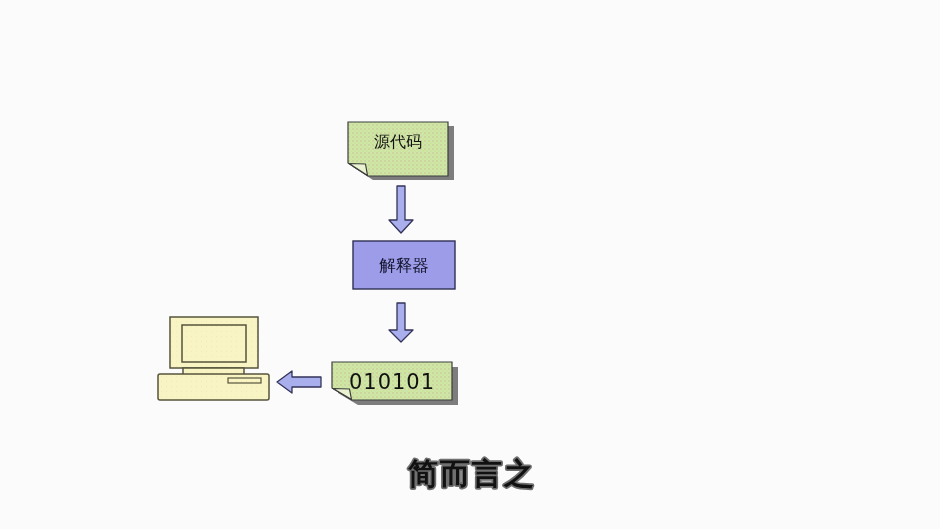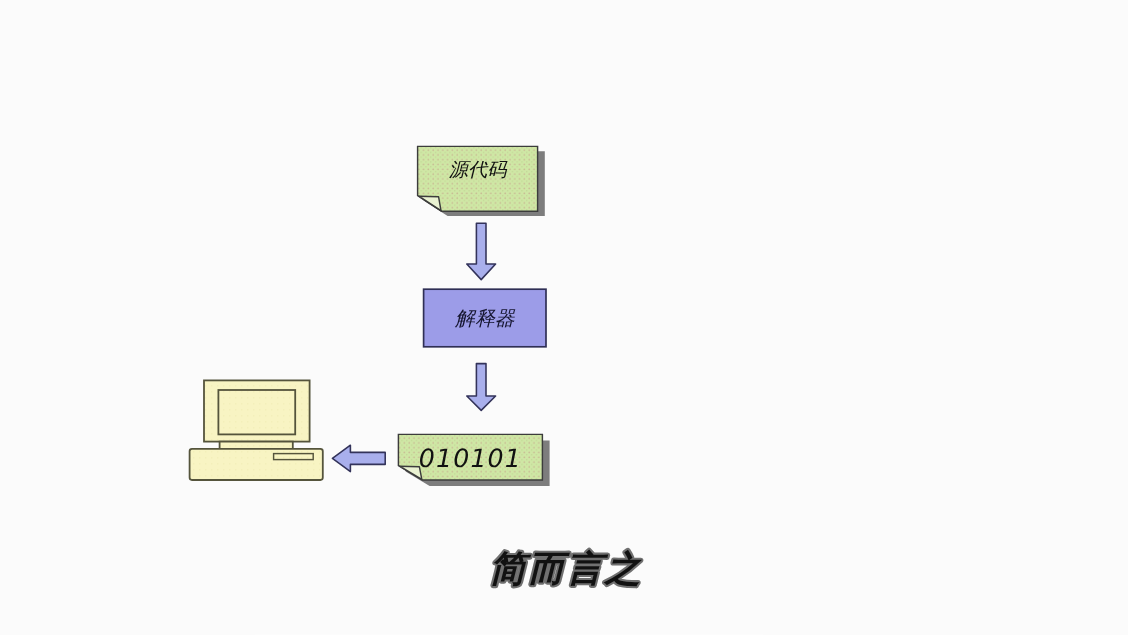--- a/index.html
+++ b/index.html
@@ -7,21 +7,20 @@
     padding: 0;
     background: #ffffff;
     font-family: "DejaVu Sans", "Liberation Sans", sans-serif;
   }
   .stage {
     position: relative;
     width: 940px;
     height: 529px;
     background: #fbfbfb;
     overflow: hidden;
-    font-style: italic;
   }
   .stage svg {
     position: absolute;
     left: 0;
     top: 0;
     display: block;
   }
   text {
     font-family: "DejaVu Sans", "Liberation Sans", sans-serif;
     fill: #111111;

